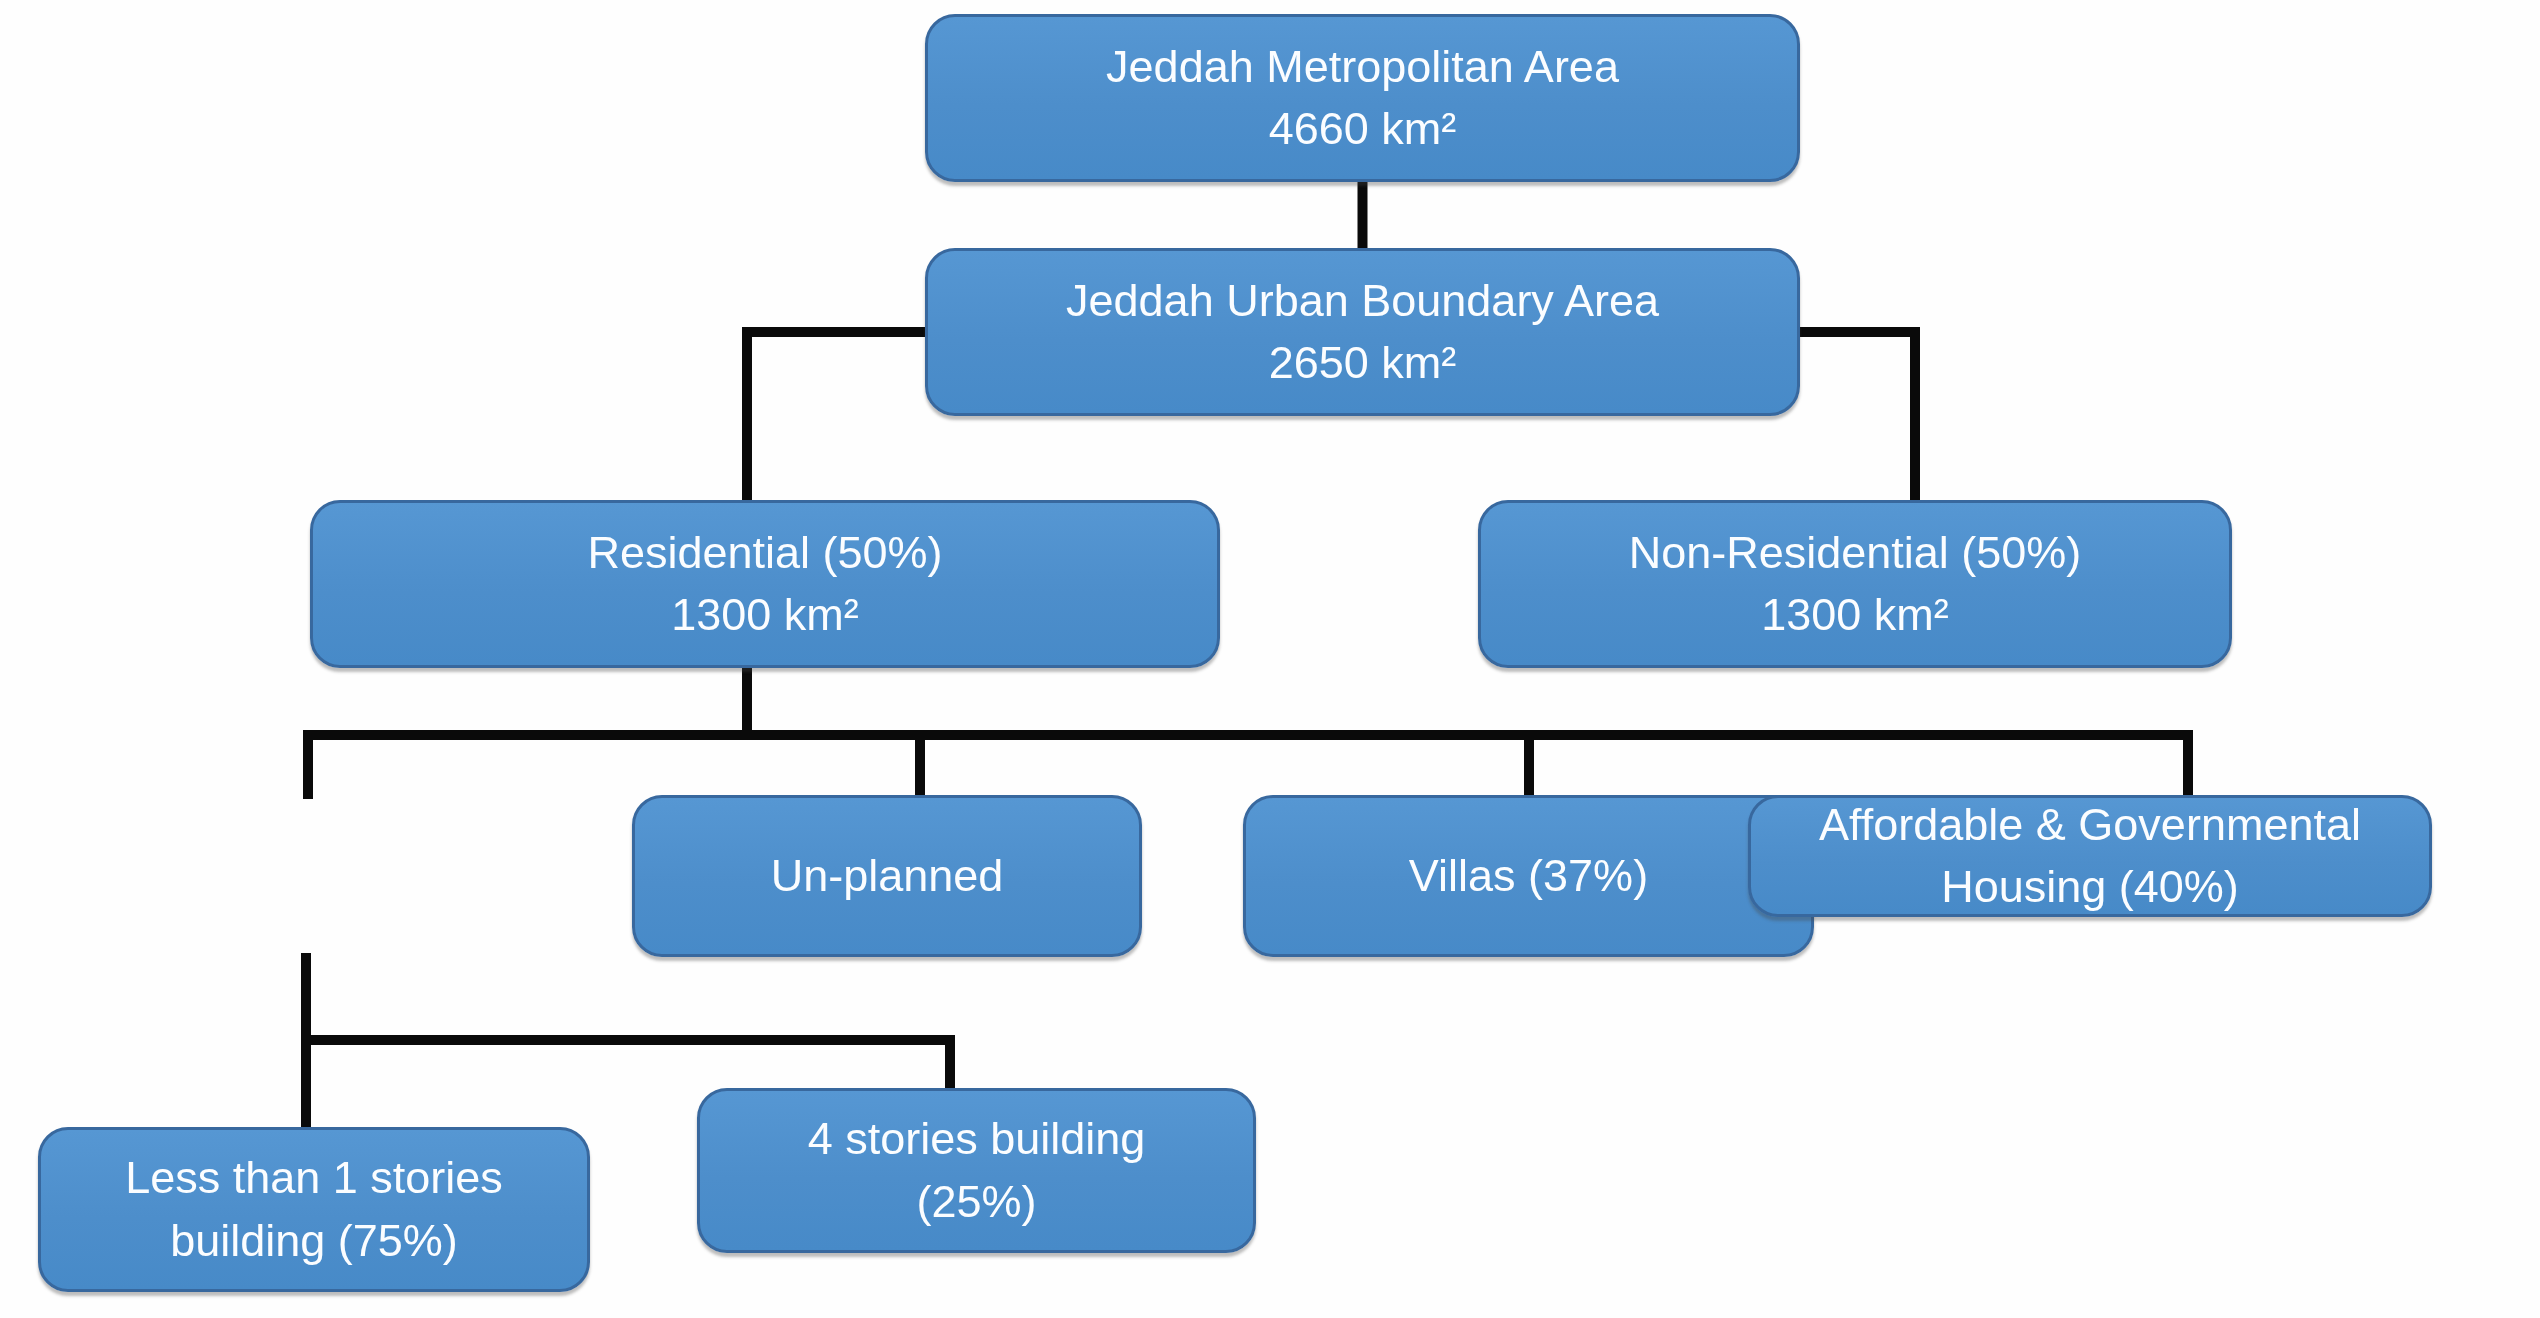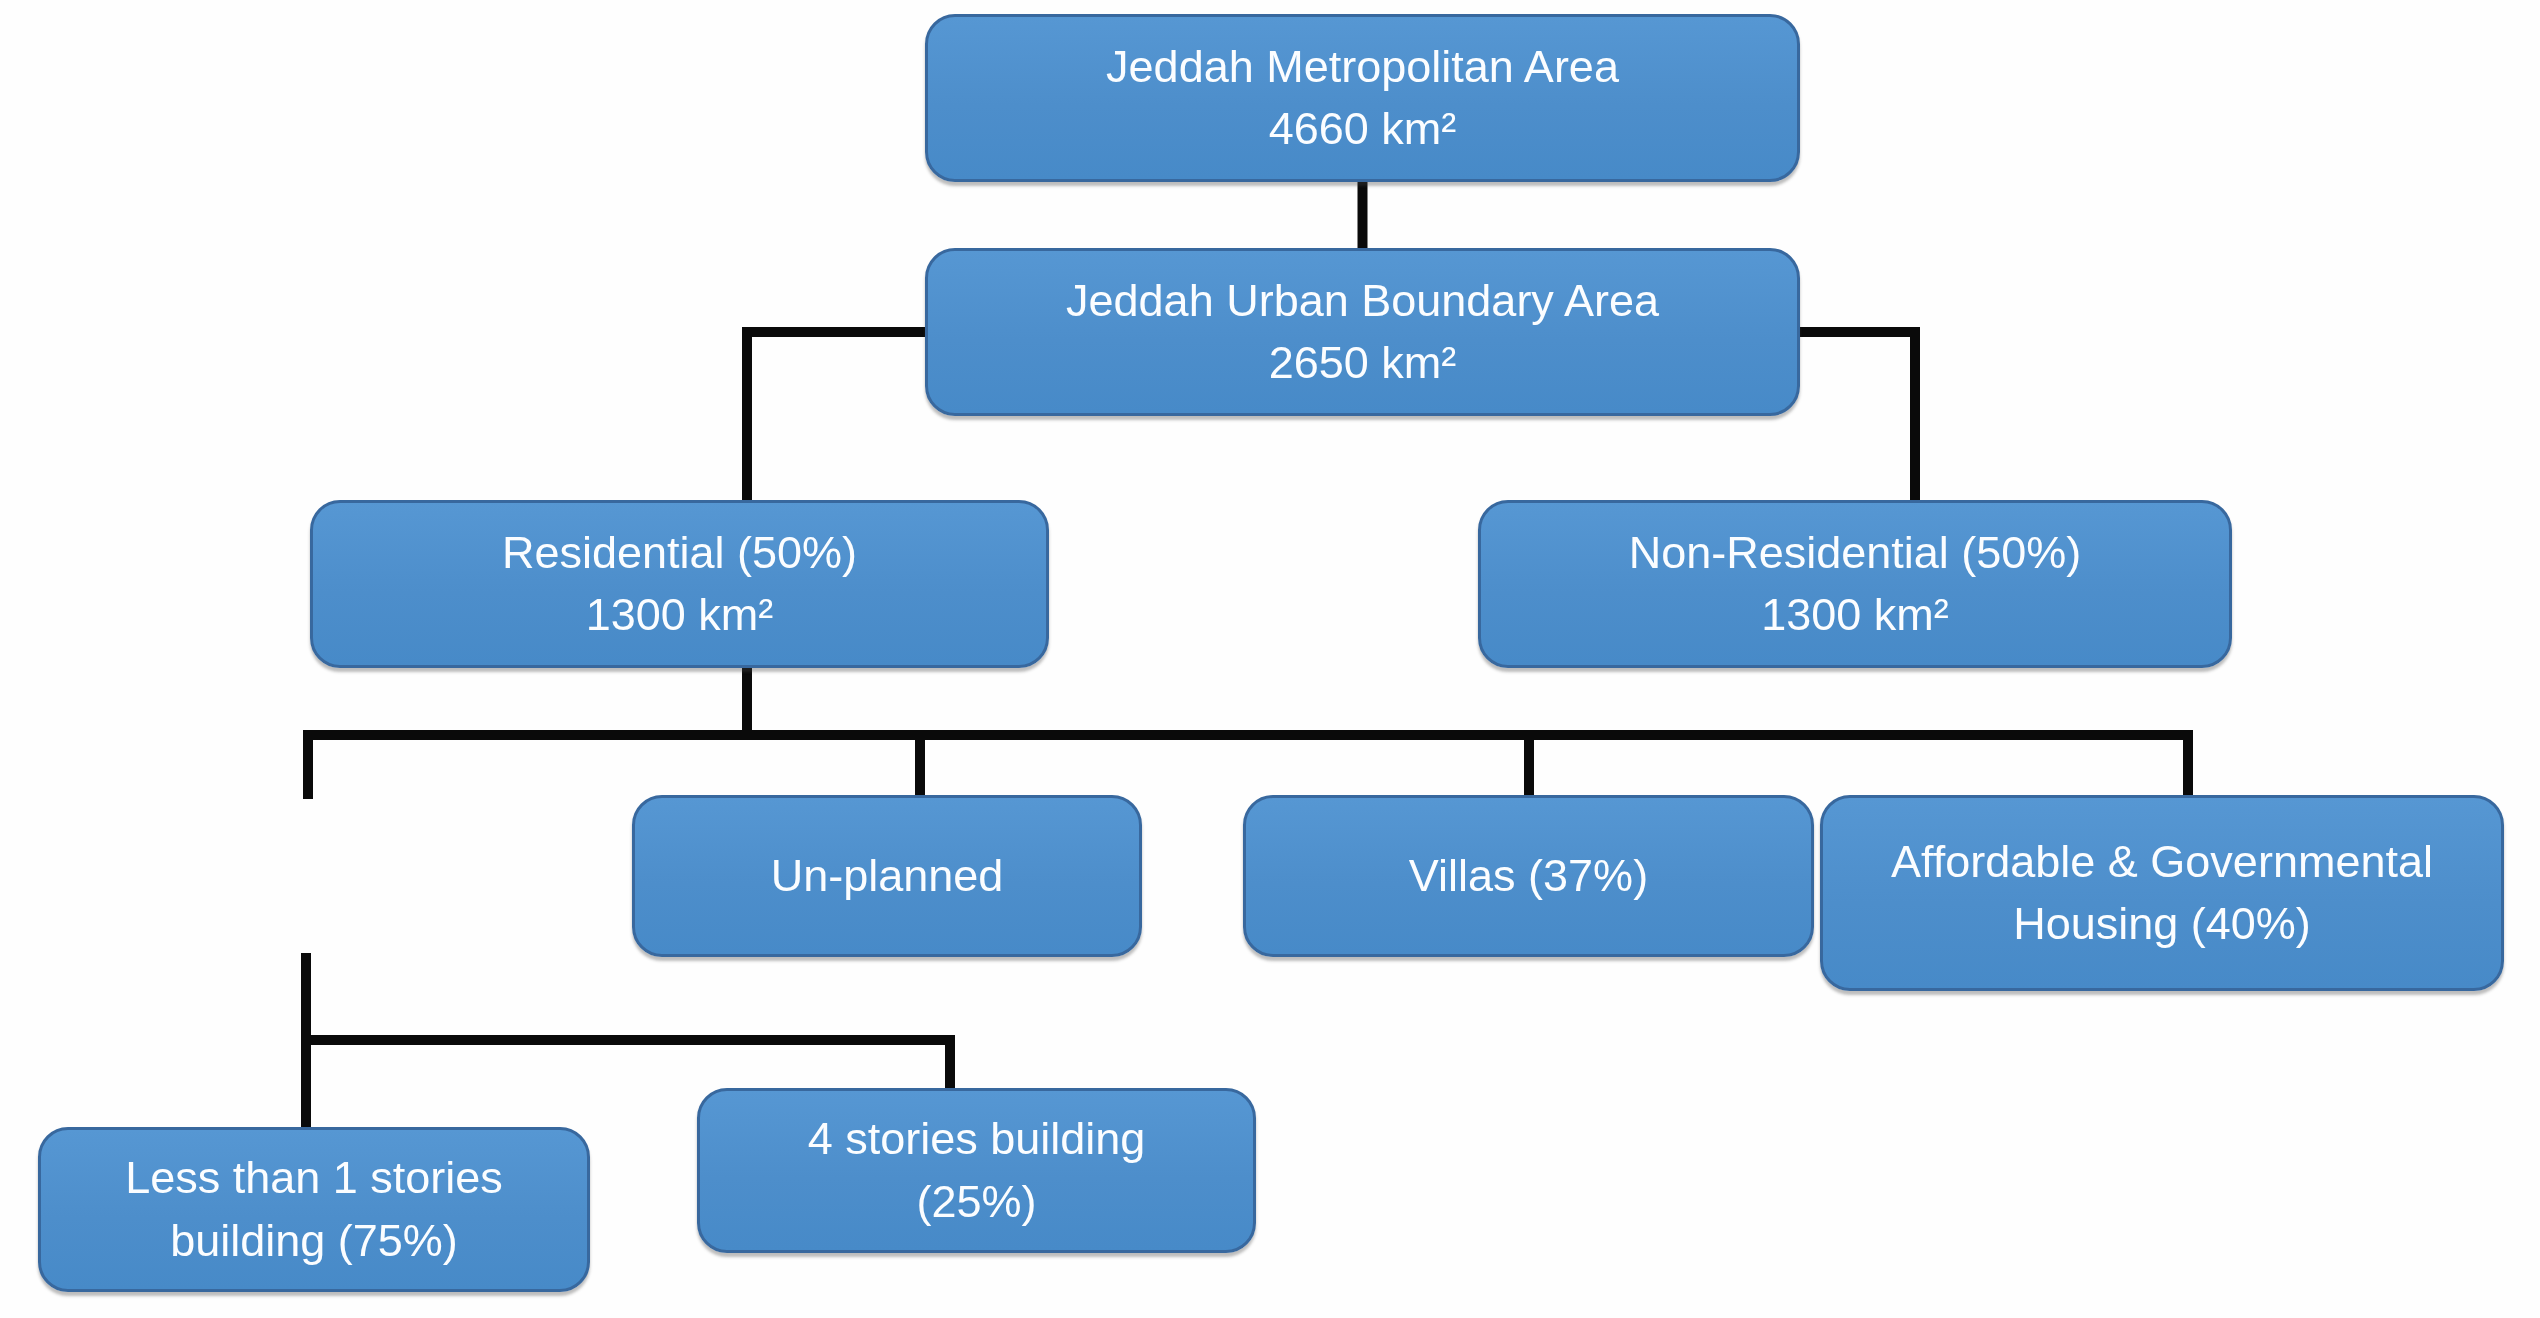--- a/index.html
+++ b/index.html
@@ -43,26 +43,26 @@
     align-items: center;
     justify-content: center;
   }
   .node span {
     display: block;
     white-space: nowrap;
   }
   
   #n-metropolitan   { left: 925px;  top: 14px;   width: 875px; height: 168px; }
   #n-urban          { left: 925px;  top: 248px;  width: 875px; height: 168px; }
-  #n-residential    { left: 310px;  top: 500px;  width: 739px; height: 168px; }
+  #n-residential    { left: 310px;  top: 500px;  width: 910px; height: 168px; }
   #n-nonresidential { left: 1478px; top: 500px;  width: 754px; height: 168px; }
   #n-multi          { left: 35px;   top: 795px;  width: 555px; height: 162px; }
   #n-unplanned      { left: 632px;  top: 795px;  width: 510px; height: 162px; }
   #n-villas         { left: 1243px; top: 795px;  width: 571px; height: 162px; }
-  #n-affordable     { left: 1820px; top: 795px;  width: 684px; height: 196px; }
+  #n-affordable     { left: 1748px; top: 795px;  width: 684px; height: 122px; }
   #n-less4          { left: 38px;   top: 1127px; width: 552px; height: 165px; }
   #n-4stories       { left: 676px;  top: 1088px; width: 559px; height: 165px; margin-left: 21px; }
 </style>
 </head>
 <body>
 
 <div id="canvas">
 
   <svg id="connector-layer" viewBox="0 0 2540 1318" xmlns="http://www.w3.org/2000/svg">
     <path d="M1362.5 180 L1362.5 252"></path>

